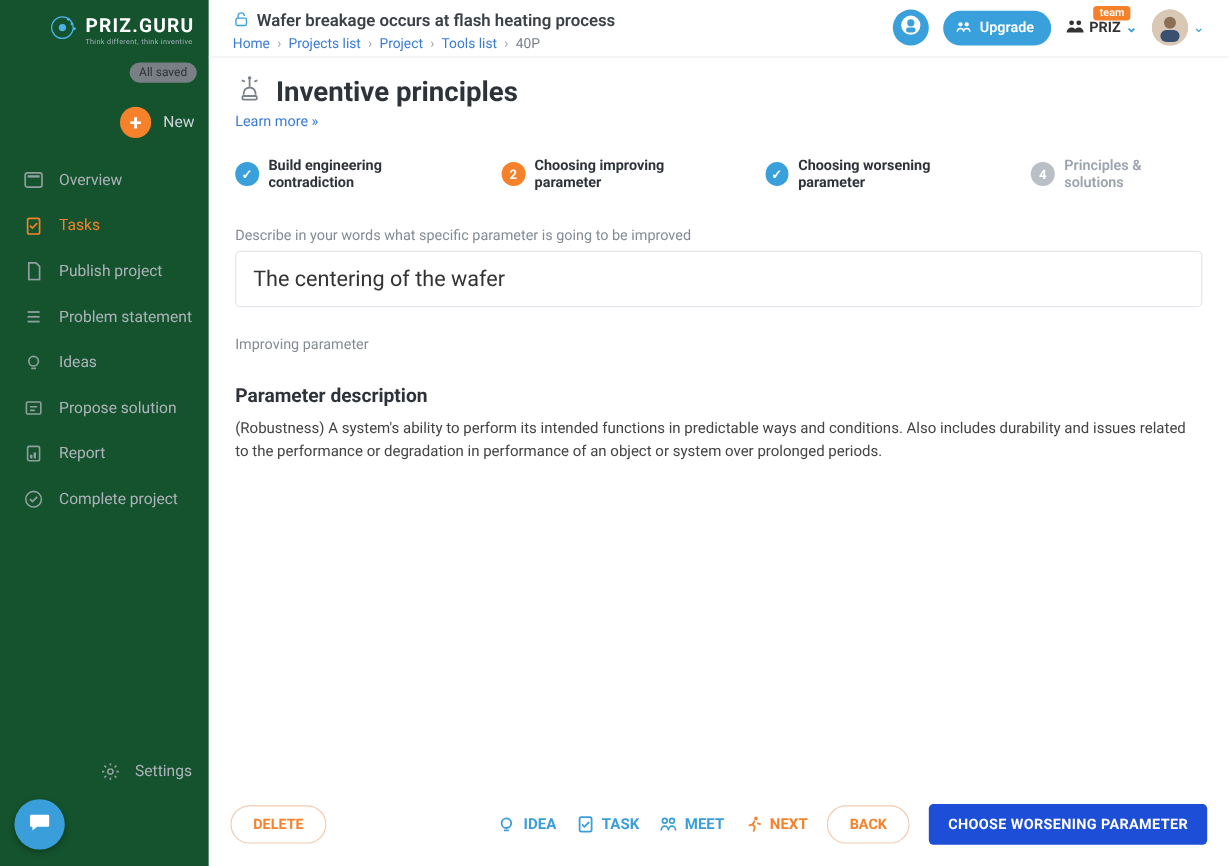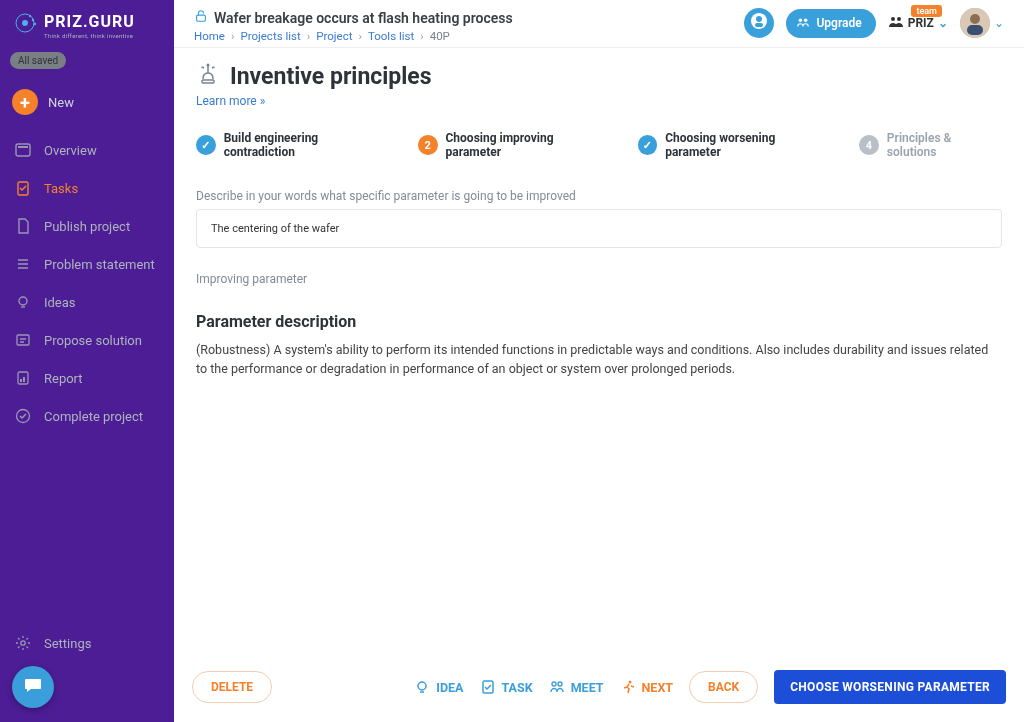--- a/index.html
+++ b/index.html
@@ -1,20 +1,20 @@
 <!DOCTYPE html>
 <html><head>
 <meta charset="utf-8">
 <style>
   * { box-sizing: border-box; margin: 0; padding: 0; font-family: -apple-system, BlinkMacSystemFont, "Segoe UI", Roboto, sans-serif; }
   html, body { width: 1024px; height: 722px; overflow: hidden; background: #fff; }
   .app { display: flex; width: 100%; height: 100%; }
 
   
-  .sidebar { width: 174px; background: #4c1d95; color: #aeb4bb; display: flex; flex-direction: column; position: relative; }
+  .sidebar { width: 174px; background: #14532d; color: #aeb4bb; display: flex; flex-direction: column; position: relative; align-items: flex-end; }
   .logo { padding: 10px 12px 6px 12px; display: flex; align-items: center; gap: 6px; }
   .logo svg { flex-shrink: 0; }
   .logo-text { color: #fff; font-size: 16px; font-weight: 700; letter-spacing: 1px; }
   .logo-sub { font-size: 6px; color: #a9b2bc; margin-top: 1px; letter-spacing: 0.3px; }
   .saved-pill { display: inline-block; margin: 6px 10px 10px 10px; padding: 3px 8px; font-size: 10px; background: #7a7f86; color: #2f3236; border-radius: 10px; width: fit-content; }
 
   .new-btn { display: flex; align-items: center; gap: 10px; padding: 10px 12px; }
   .new-btn .plus { width: 26px; height: 26px; border-radius: 50%; background: #f5822a; color:#fff; display:flex; align-items:center; justify-content:center; font-size: 18px; font-weight: 700; }
   .new-btn .lbl { color: #cfd4db; font-size: 13px; }
 
@@ -60,21 +60,21 @@
   .step { display:flex; align-items:center; gap:8px; }
   .step .bub { width:20px; height:20px; border-radius:50%; display:flex; align-items:center; justify-content:center; color:#fff; font-size:11px; font-weight:700; }
   .step .bub.done { background:#3aa0dc; }
   .step .bub.cur { background:#f5822a; }
   .step .bub.future { background:#b9bfc7; }
   .step .lbl { font-size:12px; font-weight:700; color:#2e333a; }
   .step.future .lbl { color:#9aa3ae; font-weight:600; }
 
   
   .form-label { font-size:12px; color:#848b95; margin-bottom:6px; }
-  .input, .select { width:100%; border:1px solid #e2e6ea; border-radius:4px; padding:12px 14px; font-size:11px; color:#333; background:#fff; }
+  .input, .select { width:100%; border:1px solid #e2e6ea; border-radius:4px; padding:12px 14px; font-size:18px; color:#333; background:#fff; }
   .select-wrap { position:relative; }
   .select-wrap .caret { position:absolute; right:14px; top:50%; transform:translateY(-50%); color:#7c848e; font-size:12px; pointer-events:none; }
   .section-title { font-size:16px; font-weight:700; color:#2e333a; margin:26px 0 10px; }
   .desc { font-size:12.5px; color:#444; line-height:1.5; }
 
   .gap24 { margin-top:24px; }
 
   
   .footer { border-top:0px solid #eceff2; padding:14px 18px 18px 18px; display:flex; align-items:center; gap:16px; }
   .btn { border:1px solid #d7dbe0; background:#fff; border-radius:18px; padding:8px 18px; font-size:12px; font-weight:700; cursor:pointer; }

